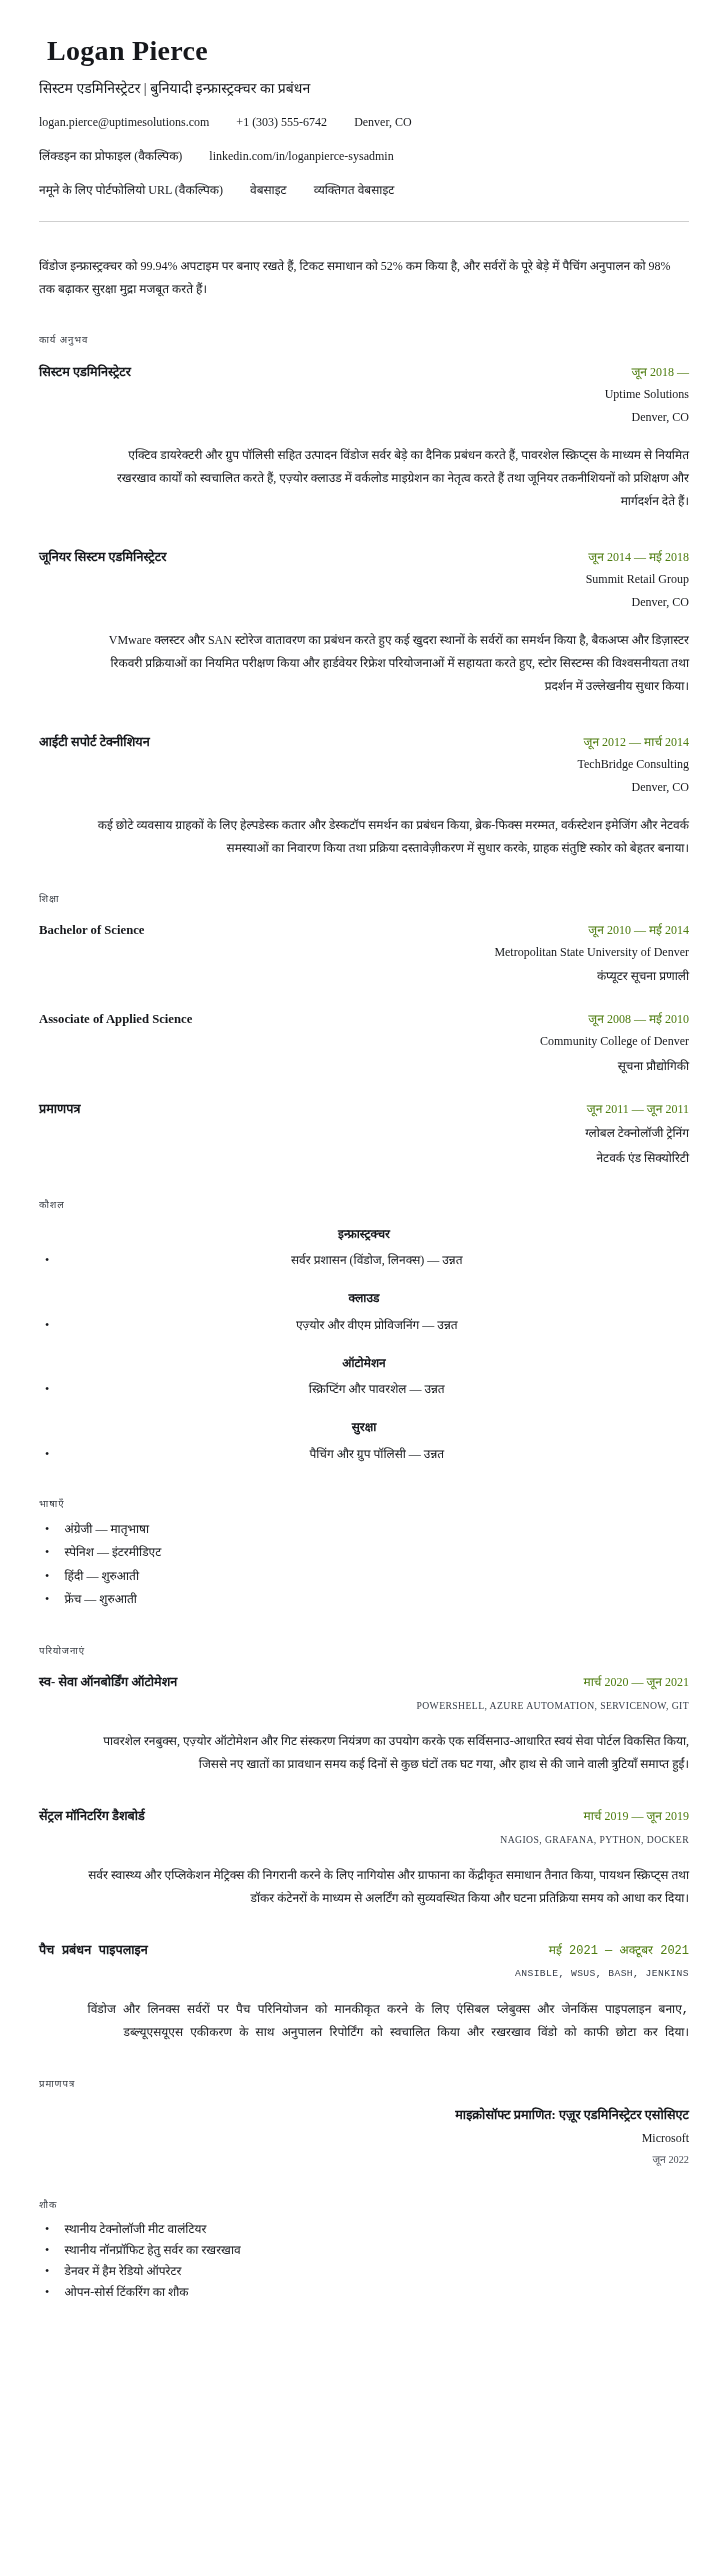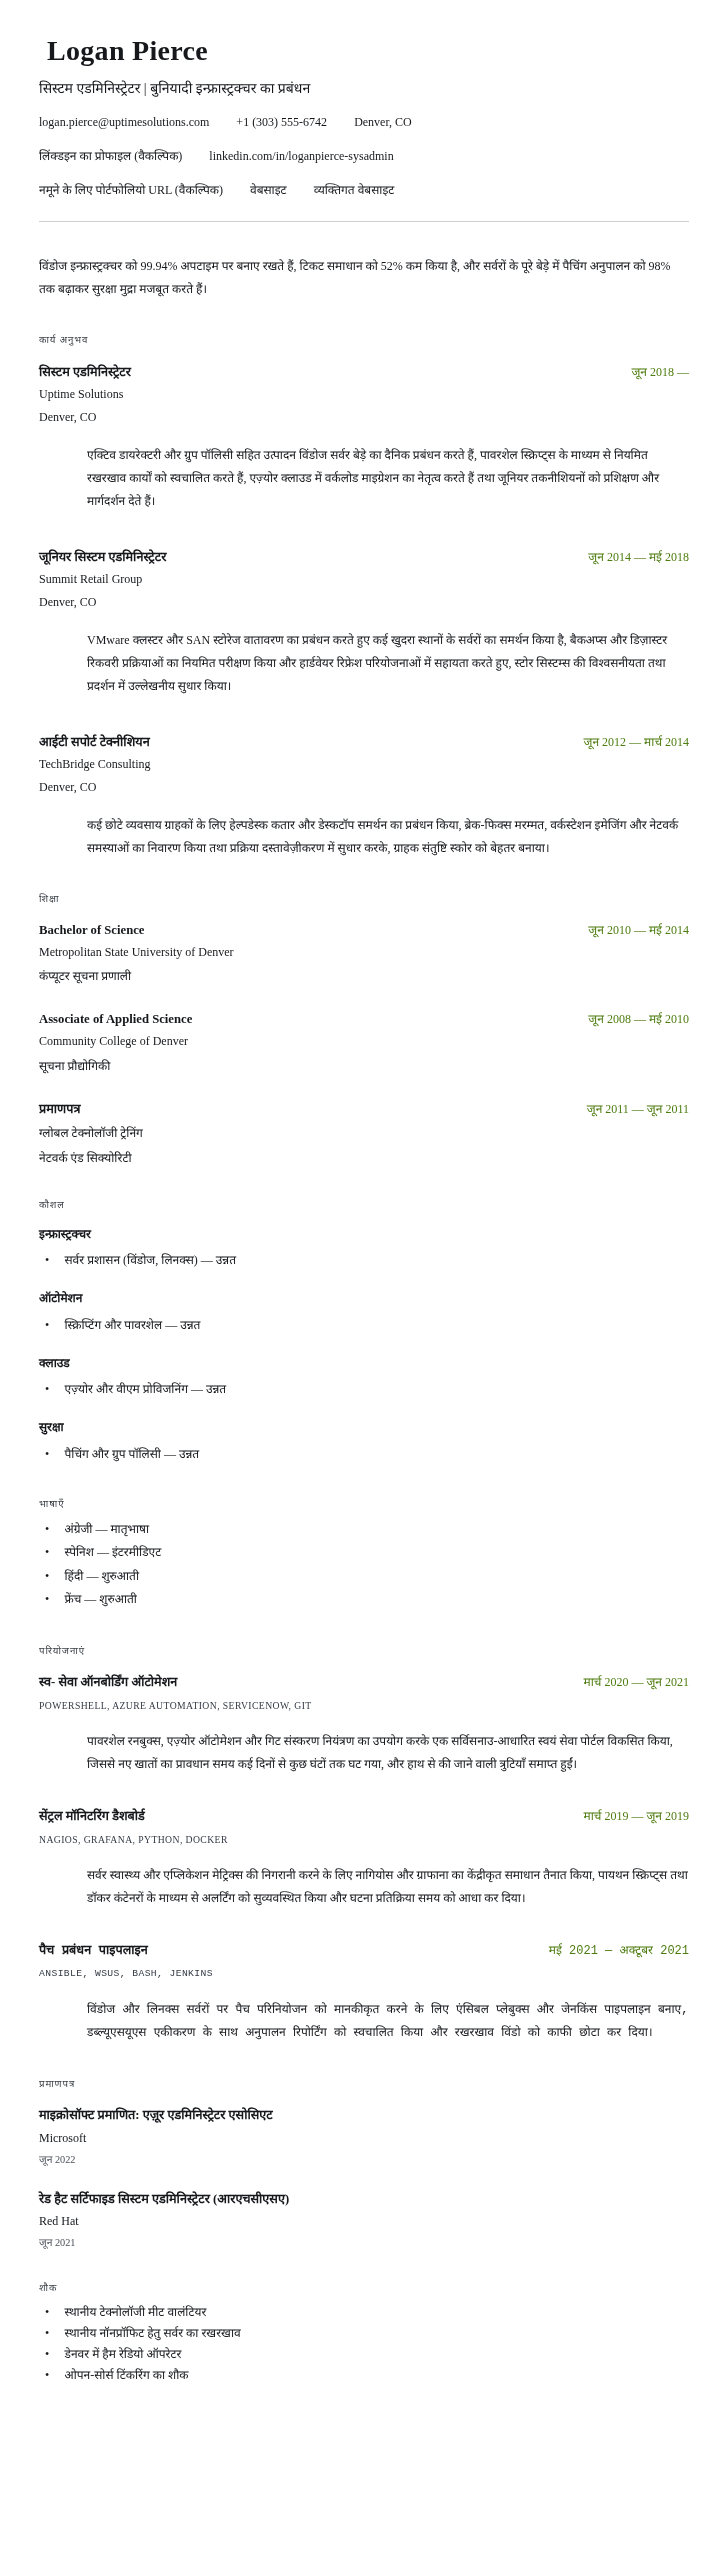--- a/index.html
+++ b/index.html
@@ -39,21 +39,21 @@
     font-size: 9.7px;
     color: #3a3f46;
     letter-spacing: 0.9px;
     line-height: 1.2;
   }
   .summary-text {
     margin-top: 12px;
     font-size: 12px;
     line-height: 1.92;
   }
-  .entry { margin-top: 16px; }
+  .entry { margin-top: 16px; text-align: right; }
   .entry + .entry { margin-top: 34px; }
   .entry-header {
     display: flex;
     justify-content: space-between;
     align-items: baseline;
   }
   .entry-title { font-size: 12.7px; font-weight: bold; }
   .entry-date { font-size: 12px; color: #4d7c0f; white-space: nowrap; margin-left: 18px; }
   .entry-sub { font-size: 12px; margin-top: 7.3px; }
   .entry-desc { font-size: 12px; line-height: 1.92; margin-top: 19.4px; margin-left: 48px; }
@@ -75,21 +75,21 @@
     padding-left: 25.5px;
     line-height: 1.75;
   }
   ul.bullets.loose li { line-height: 1.95; }
   ul.bullets li::before {
     content: "\2022";
     position: absolute;
     left: 6px;
     top: 0;
   }
-  .skill-group { margin-top: 14.6px; }
+  .skill-group { margin-top: 14.6px; text-align: center; }
   .skill-group + .skill-group { margin-top: 18px; }
   .skill-name { font-size: 12px; font-weight: bold; }
 </style>
 </head>
 <body>
 
 <div>
 
   <header>
     <h1 class="name">Logan Pierce</h1>
@@ -183,30 +183,30 @@
     <div class="section-title">कौशल</div>
 
     <div class="skill-group">
       <div class="skill-name">इन्फ्रास्ट्रक्चर</div>
       <ul class="bullets">
         <li>सर्वर प्रशासन (विंडोज, लिनक्स) — उन्नत</li>
       </ul>
     </div>
 
     <div class="skill-group">
+      <div class="skill-name">क्लाउड</div>
+      <ul class="bullets">
+        <li>एज़्योर और वीएम प्रोविजनिंग — उन्नत</li>
+      </ul>
+    </div>
+
+    <div class="skill-group">
       <div class="skill-name">ऑटोमेशन</div>
       <ul class="bullets">
         <li>स्क्रिप्टिंग और पावरशेल — उन्नत</li>
-      </ul>
-    </div>
-
-    <div class="skill-group">
-      <div class="skill-name">क्लाउड</div>
-      <ul class="bullets">
-        <li>एज़्योर और वीएम प्रोविजनिंग — उन्नत</li>
       </ul>
     </div>
 
     <div class="skill-group">
       <div class="skill-name">सुरक्षा</div>
       <ul class="bullets">
         <li>पैचिंग और ग्रुप पॉलिसी — उन्नत</li>
       </ul>
     </div>
   </section>
@@ -254,25 +254,20 @@
 
   <section class="section">
     <div class="section-title">प्रमाणपत्र</div>
 
     <div class="entry">
       <div class="entry-title">माइक्रोसॉफ्ट प्रमाणित: एज़ूर एडमिनिस्ट्रेटर एसोसिएट</div>
       <div class="entry-sub">Microsoft</div>
       <div class="cert-date">जून 2022</div>
     </div>
 
-    <div class="entry" style="margin-top:23px;">
-      <div class="entry-title">रेड हैट सर्टिफाइड सिस्टम एडमिनिस्ट्रेटर (आरएचसीएसए)</div>
-      <div class="entry-sub">Red Hat</div>
-      <div class="cert-date">जून 2021</div>
-    </div>
   </section>
 
   <section class="section">
     <div class="section-title">शौक</div>
     <ul class="bullets">
       <li>स्थानीय टेक्नोलॉजी मीट वालंटियर</li>
       <li>स्थानीय नॉनप्रॉफिट हेतु सर्वर का रखरखाव</li>
       <li>डेनवर में हैम रेडियो ऑपरेटर</li>
       <li>ओपन-सोर्स टिंकरिंग का शौक</li>
     </ul>

